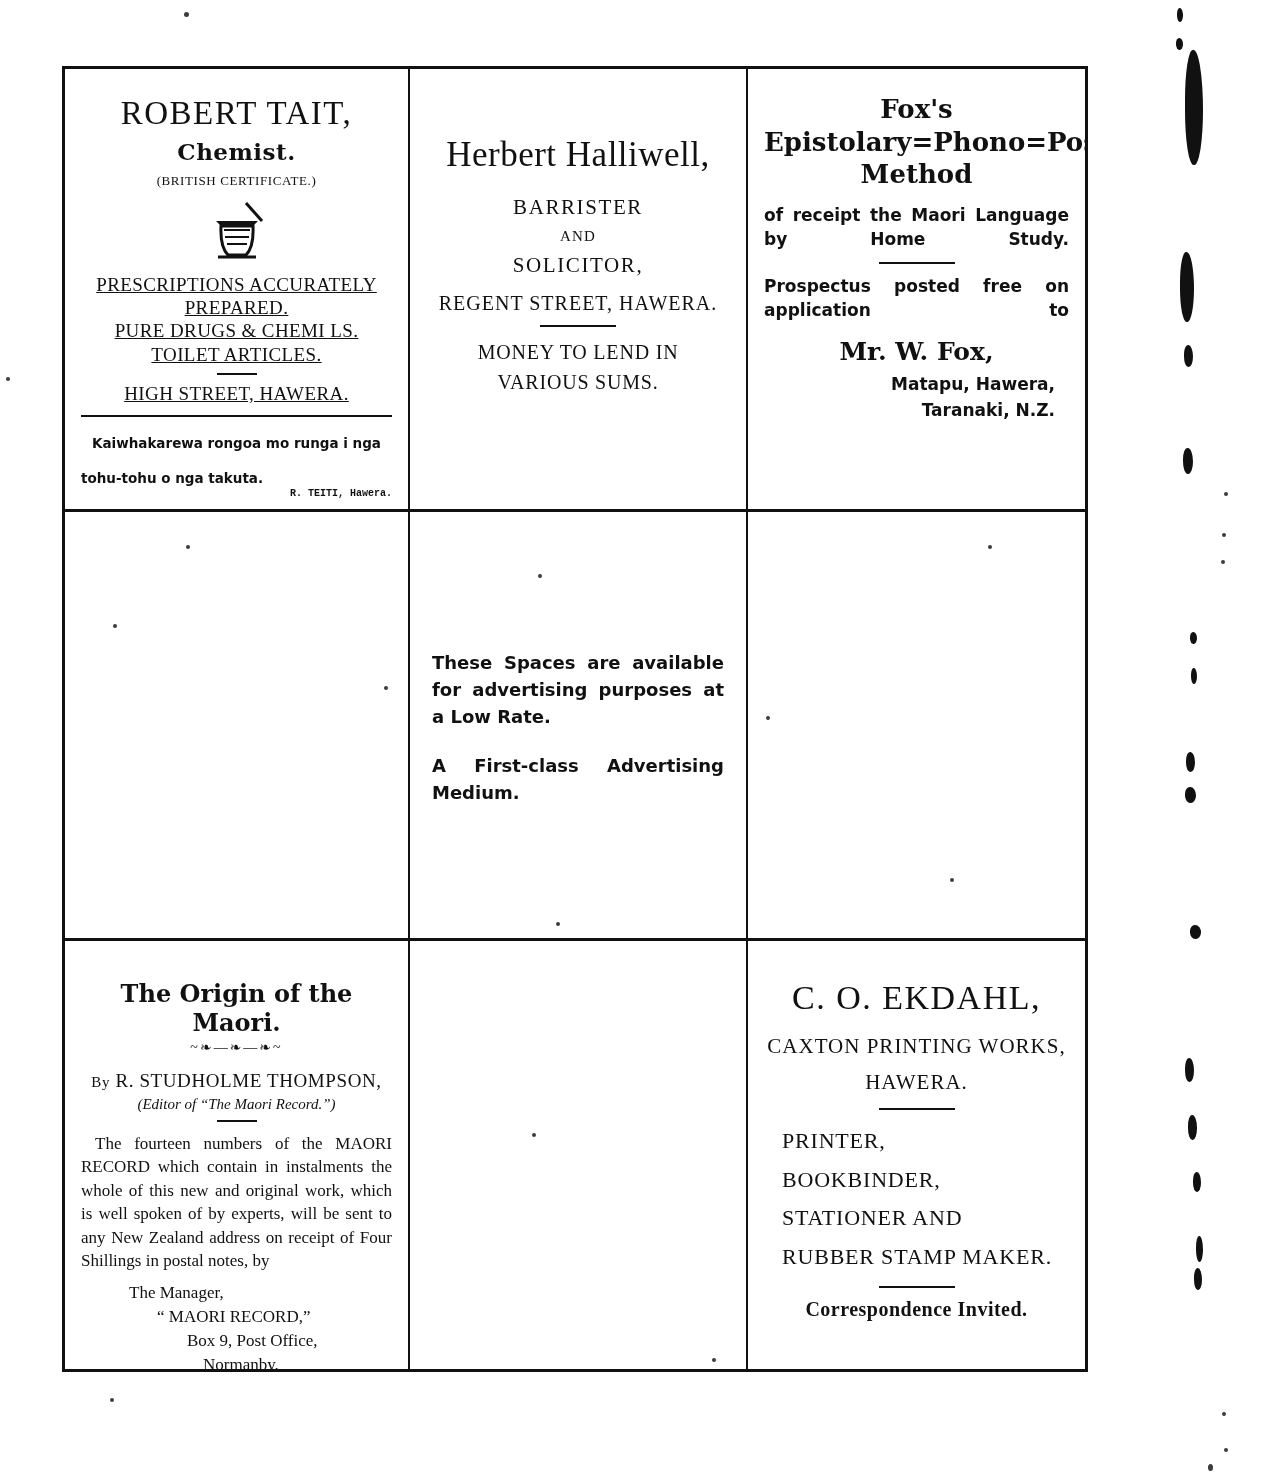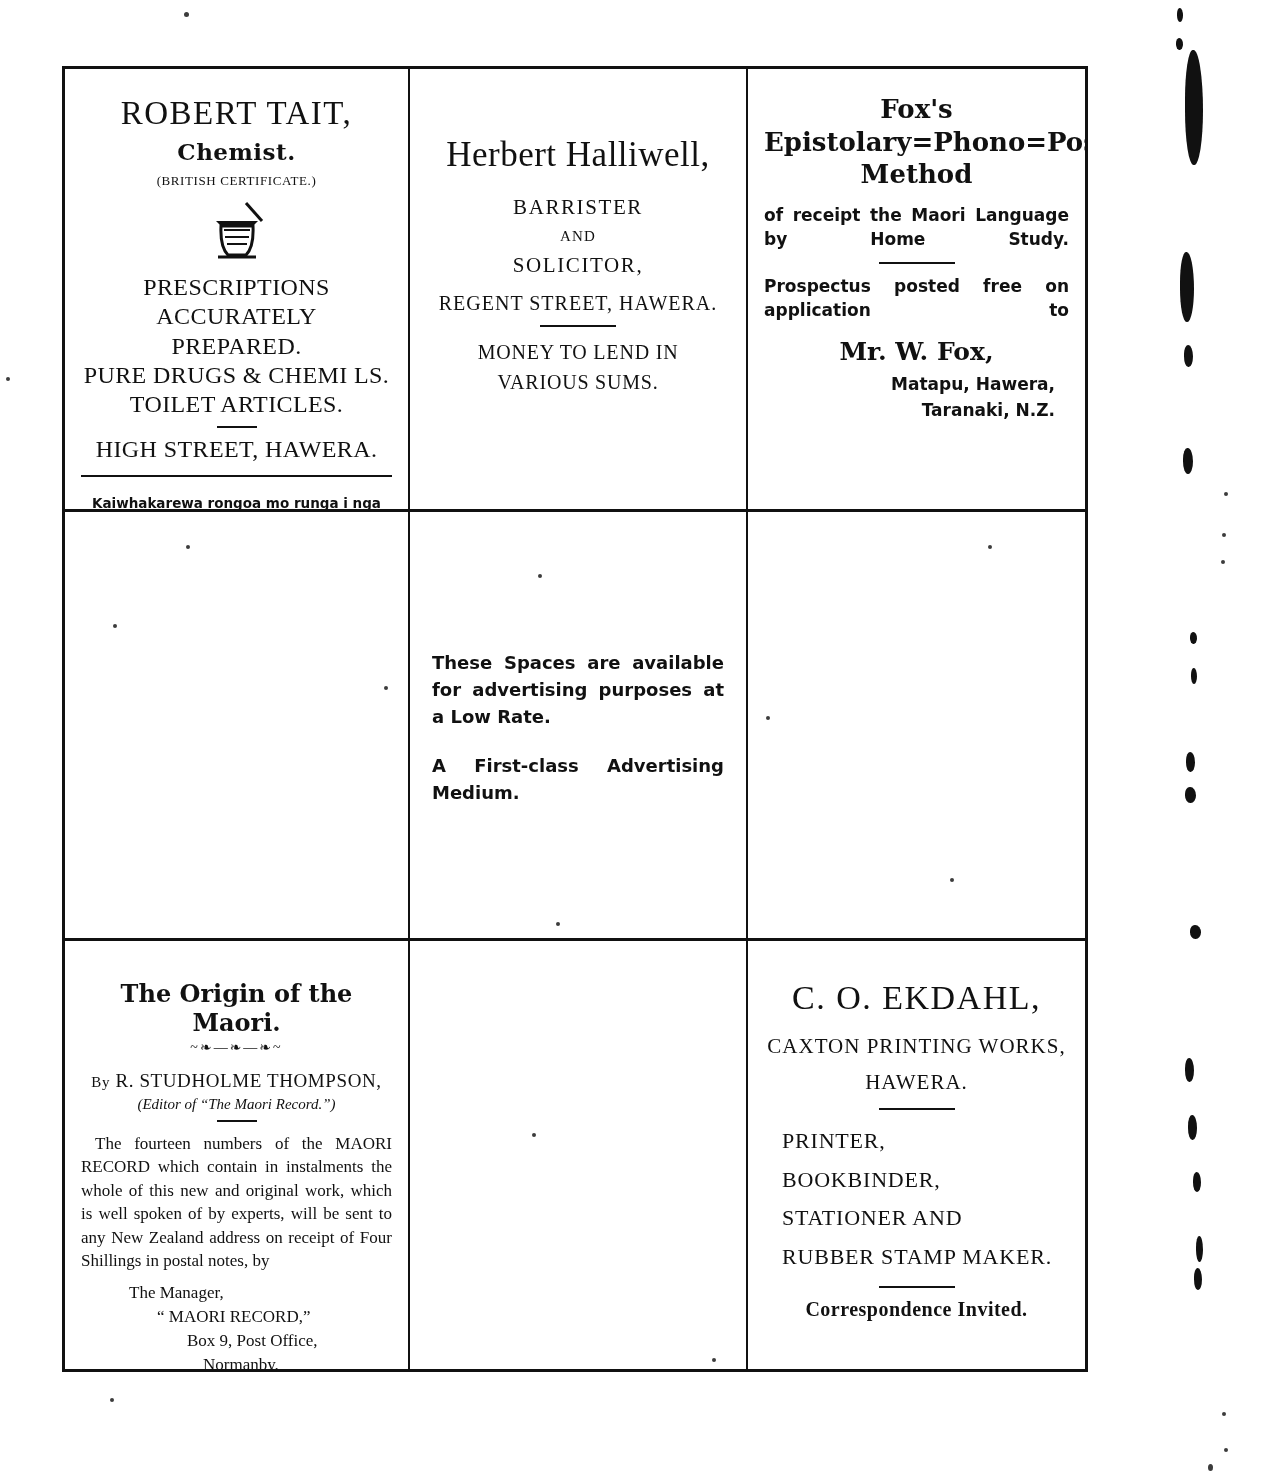--- a/index.html
+++ b/index.html
@@ -69,24 +69,25 @@
     margin: 4px 0 12px 0;
   }
   .mortar {
     width: 70px;
     height: 60px;
     margin: 4px auto 12px auto;
     position: relative;
   }
   .mortar svg { display: block; }
   .tait-lines {
-    font-size: 24px;
+    font-size: 19px;
     letter-spacing: 0.4px;
     line-height: 1.22;
     margin: 6px 0 0 0;
+    text-decoration: underline;
   }
   .rule-short {
     width: 40px;
     height: 2px;
     background: #111;
     margin: 7px auto;
   }
   .rule-med {
     width: 76px;
     height: 2px;

